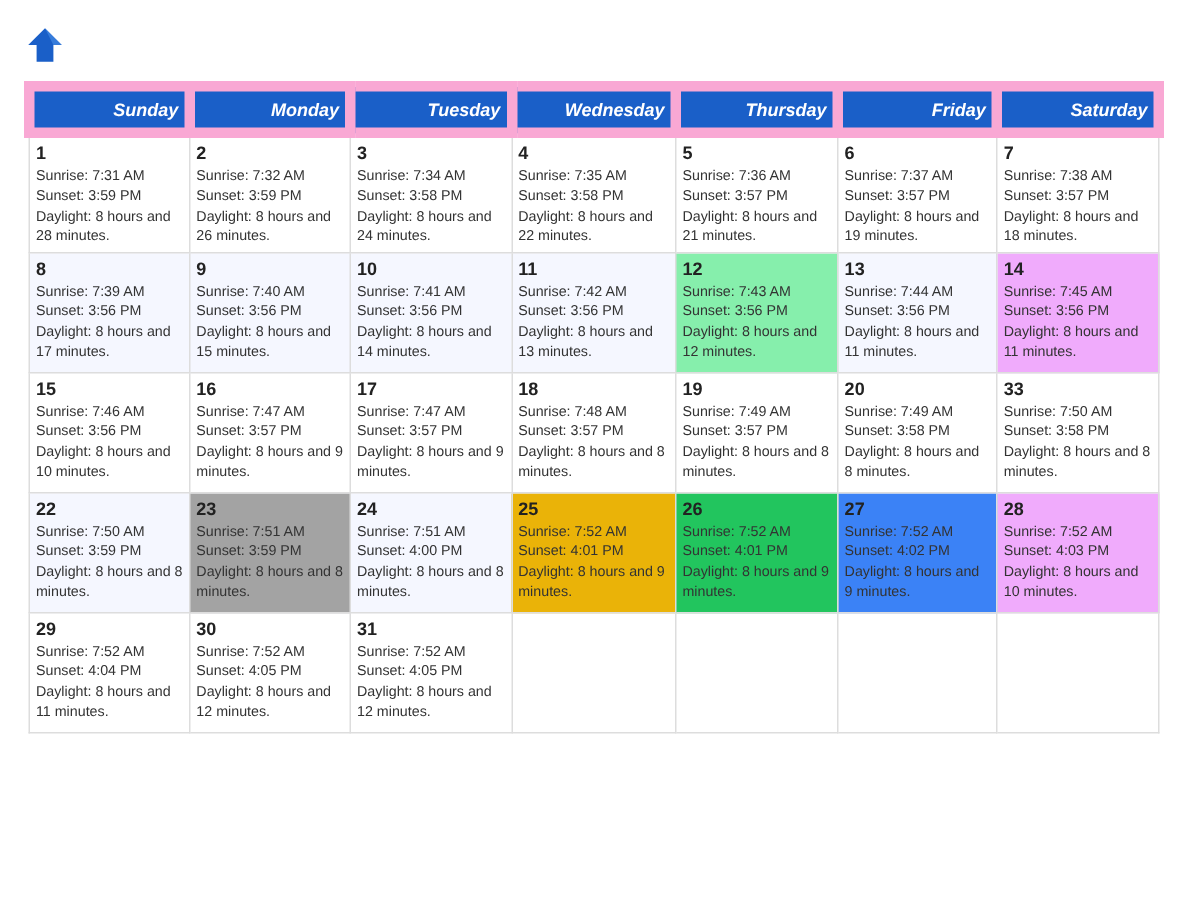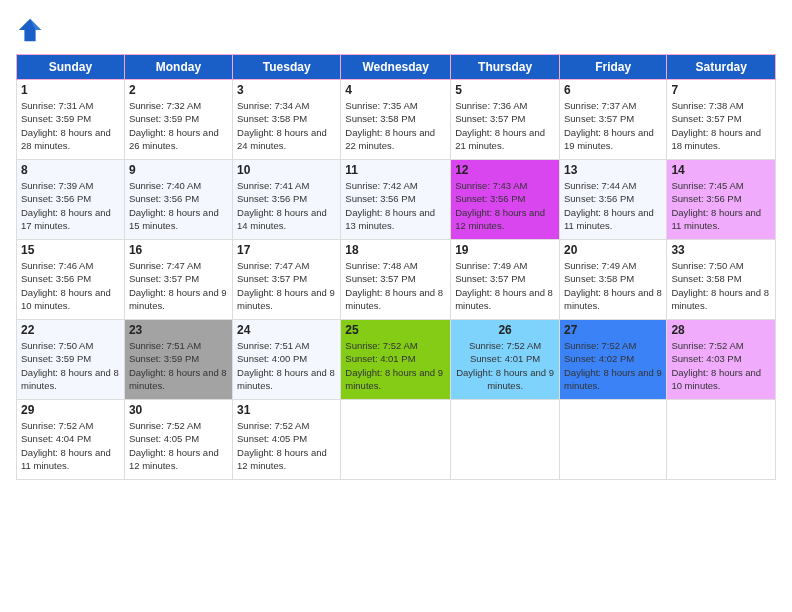--- a/index.html
+++ b/index.html
@@ -52,24 +52,25 @@
     }
     .calendar {
       width: 100%;
       border-collapse: collapse;
       font-size: 10px;
     }
     .calendar th {
       background: #1a5fc8;
       color: #fff;
       padding: 5px 4px;
-      text-align: center;
+      text-align: right;
       font-size: 12px;
       font-weight: bold;
-      border: 1px solid #f9a8d4;
+      border: 7px solid #f9a8d4;
+      font-style: italic;
     }
     .calendar td {
       border: 1px solid #ddd;
       padding: 3px 4px;
       vertical-align: top;
       width: 113px;
       height: 80px;
       background: #fff;
     }
     .calendar tr:nth-child(even) td {
@@ -162,21 +163,21 @@
             <div class="day-info">Sunrise: 7:40 AM<br>Sunset: 3:56 PM<br>Daylight: 8 hours and 15 minutes.</div>
           </td>
           <td style="background: rgb(245, 247, 255);">
             <span class="day-num">10</span>
             <div class="day-info">Sunrise: 7:41 AM<br>Sunset: 3:56 PM<br>Daylight: 8 hours and 14 minutes.</div>
           </td>
           <td style="background: rgb(245, 247, 255);">
             <span class="day-num">11</span>
             <div class="day-info">Sunrise: 7:42 AM<br>Sunset: 3:56 PM<br>Daylight: 8 hours and 13 minutes.</div>
           </td>
-          <td style="background: #d946ef; margin-left: 28px;">
+          <td style="background: #86efac; margin-left: 28px;">
             <span class="day-num">12</span>
             <div class="day-info">Sunrise: 7:43 AM<br>Sunset: 3:56 PM<br>Daylight: 8 hours and 12 minutes.</div>
           </td>
           <td style="background: rgb(245, 247, 255);">
             <span class="day-num">13</span>
             <div class="day-info">Sunrise: 7:44 AM<br>Sunset: 3:56 PM<br>Daylight: 8 hours and 11 minutes.</div>
           </td>
           <td style="background: #f0abfc;">
             <span class="day-num">14</span>
             <div class="day-info">Sunrise: 7:45 AM<br>Sunset: 3:56 PM<br>Daylight: 8 hours and 11 minutes.</div>
@@ -218,25 +219,25 @@
             <div class="day-info">Sunrise: 7:50 AM<br>Sunset: 3:59 PM<br>Daylight: 8 hours and 8 minutes.</div>
           </td>
           <td style="background: #a3a3a3;">
             <span class="day-num">23</span>
             <div class="day-info">Sunrise: 7:51 AM<br>Sunset: 3:59 PM<br>Daylight: 8 hours and 8 minutes.</div>
           </td>
           <td style="background: rgb(245, 247, 255);">
             <span class="day-num">24</span>
             <div class="day-info">Sunrise: 7:51 AM<br>Sunset: 4:00 PM<br>Daylight: 8 hours and 8 minutes.</div>
           </td>
-          <td style="background: #84cc16;">
+          <td style="background: #eab308;">
             <span class="day-num">25</span>
             <div class="day-info">Sunrise: 7:52 AM<br>Sunset: 4:01 PM<br>Daylight: 8 hours and 9 minutes.</div>
           </td>
-          <td style="background: #7dd3fc; text-align: center;">
+          <td style="background: #22c55e;">
             <span class="day-num">26</span>
             <div class="day-info">Sunrise: 7:52 AM<br>Sunset: 4:01 PM<br>Daylight: 8 hours and 9 minutes.</div>
           </td>
           <td style="background: #3b82f6;">
             <span class="day-num">27</span>
             <div class="day-info">Sunrise: 7:52 AM<br>Sunset: 4:02 PM<br>Daylight: 8 hours and 9 minutes.</div>
           </td>
           <td style="background: #f0abfc;">
             <span class="day-num">28</span>
             <div class="day-info">Sunrise: 7:52 AM<br>Sunset: 4:03 PM<br>Daylight: 8 hours and 10 minutes.</div>

